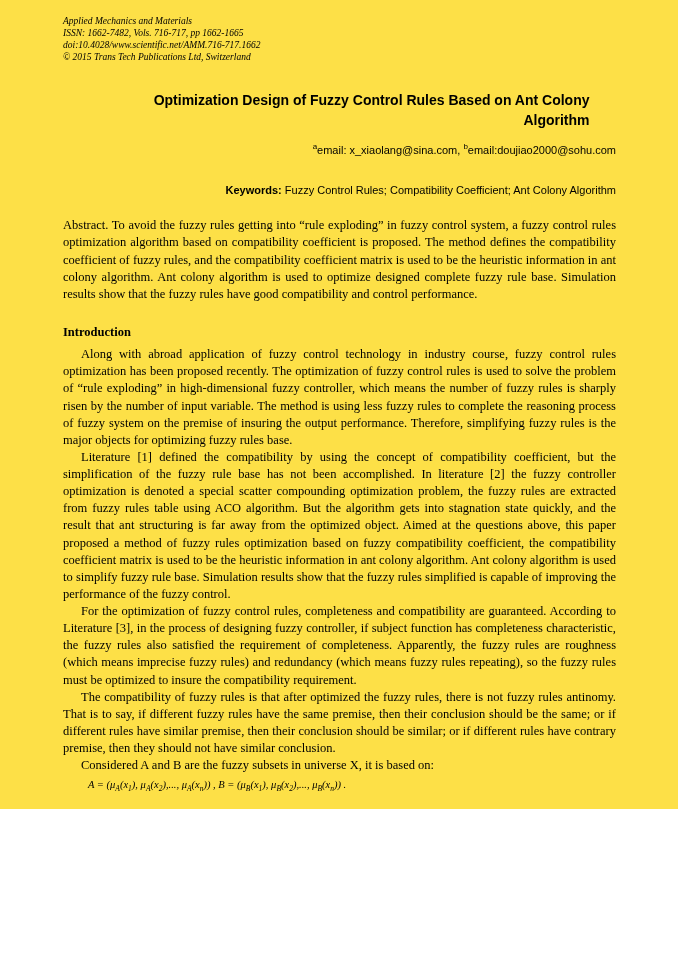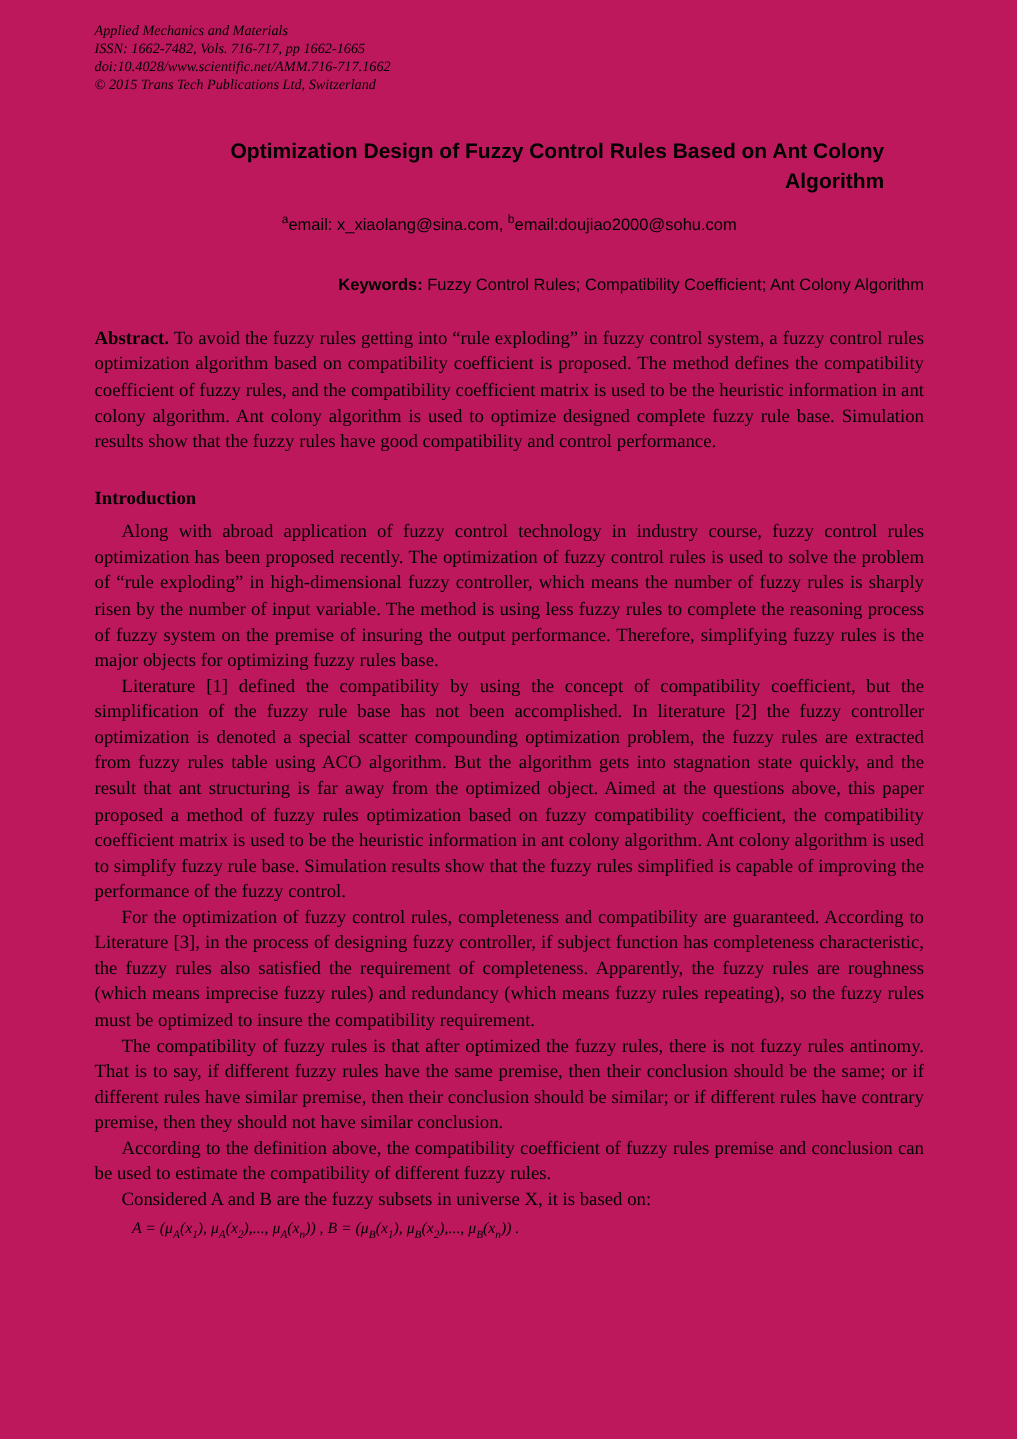--- a/index.html
+++ b/index.html
@@ -1,22 +1,22 @@
 <!DOCTYPE html>
 <html><head>
 <meta charset="utf-8">
 <style>
   * { margin: 0; padding: 0; box-sizing: border-box; }
   html, body { background: #ffffff; }
   .page {
     position: relative;
     width: 678px;
-    height: 959px;
+    height: 809px;
     margin: 0 auto;
-    background: #be185d;
+    background: #fde047;
     color: #000000;
     padding: 16px 62px 0 63px;
     overflow: hidden;
   }
   
   .meta {
     display: flex;
     justify-content: space-between;
     font: italic 9.5px/1.25 "Liberation Serif", serif;
     color: #000000;
@@ -34,42 +34,42 @@
     text-align: center;
     margin-top: 11px;
   }
   .affiliation {
     font: 11px/1.45 "Liberation Sans", sans-serif;
     text-align: center;
     margin-top: 10px;
   }
   .emails {
     font: 11px/1.3 "Liberation Sans", sans-serif;
-    text-align: center;
+    text-align: right;
     margin-top: 13px;
   }
   .keywords {
     font: 11px/1.45 "Liberation Sans", sans-serif;
     text-align: right;
     margin-top: 26px;
   }
   .keywords .kw-label { font-weight: bold; }
   sup {
     font-size: 8px;
     vertical-align: super;
     line-height: 0;
   }
   
   .body-text {
     font: 12.5px/1.37 "Liberation Serif", serif;
     text-align: justify;
     color: #000000;
   }
   .abstract { margin-top: 18px; }
-  .abstract .abs-label { font-weight: bold; }
+  .abstract .abs-label { font-weight: normal; }
   .section-heading {
     font: bold 12.5px/1.3 "Liberation Serif", serif;
     margin-top: 21px;
     margin-bottom: 6px;
   }
   .para { text-indent: 18px; }
   .formula {
     font: italic 10.5px/1.5 "Liberation Serif", serif;
     margin: 3px 0 0 25px;
     text-align: left;
@@ -108,18 +108,17 @@
 
   <section>
     <h2 class="section-heading">Introduction</h2>
     <p class="body-text para">Along with abroad application of fuzzy control technology in industry course, fuzzy control rules optimization has been proposed recently. The optimization of fuzzy control rules is used to solve the problem of “rule exploding” in high-dimensional fuzzy controller, which means the number of fuzzy rules is sharply risen by the number of input variable. The method is using less fuzzy rules to complete the reasoning process of fuzzy system on the premise of insuring the output performance. Therefore, simplifying fuzzy rules is the major objects for optimizing fuzzy rules base.</p>
     <p class="body-text para">Literature [1] defined the compatibility by using the concept of compatibility coefficient, but the simplification of the fuzzy rule base has not been accomplished. In literature [2] the fuzzy controller optimization is denoted a special scatter compounding optimization problem, the fuzzy rules are extracted from fuzzy rules table using ACO algorithm. But the algorithm gets into stagnation state quickly, and the result that ant structuring is far away from the optimized object. Aimed at the questions above, this paper proposed a method of fuzzy rules optimization based on fuzzy compatibility coefficient, the compatibility coefficient matrix is used to be the heuristic information in ant colony algorithm. Ant colony algorithm is used to simplify fuzzy rule base. Simulation results show that the fuzzy rules simplified is capable of improving the performance of the fuzzy control.</p>
   </section>
 
   <section>
     <p class="body-text para">For the optimization of fuzzy control rules, completeness and compatibility are guaranteed. According to Literature [3], in the process of designing fuzzy controller, if subject function has completeness characteristic, the fuzzy rules also satisfied the requirement of completeness. Apparently, the fuzzy rules are roughness (which means imprecise fuzzy rules) and redundancy (which means fuzzy rules repeating), so the fuzzy rules must be optimized to insure the compatibility requirement.</p>
     <p class="body-text para">The compatibility of fuzzy rules is that after optimized the fuzzy rules, there is not fuzzy rules antinomy. That is to say, if different fuzzy rules have the same premise, then their conclusion should be the same; or if different rules have similar premise, then their conclusion should be similar; or if different rules have contrary premise, then they should not have similar conclusion.</p>
-    <p class="body-text para">According to the definition above, the compatibility coefficient of fuzzy rules premise and conclusion can be used to estimate the compatibility of different fuzzy rules.</p>
     <p class="body-text para">Considered A and B are the fuzzy subsets in universe X, it is based on:</p>
     <div class="formula">A = (μ<sub>A</sub>(x<sub>1</sub>), μ<sub>A</sub>(x<sub>2</sub>),..., μ<sub>A</sub>(x<sub>n</sub>)) , B = (μ<sub>B</sub>(x<sub>1</sub>), μ<sub>B</sub>(x<sub>2</sub>),..., μ<sub>B</sub>(x<sub>n</sub>)) .</div>
   </section>
 
 </div>
 
 </body></html>

